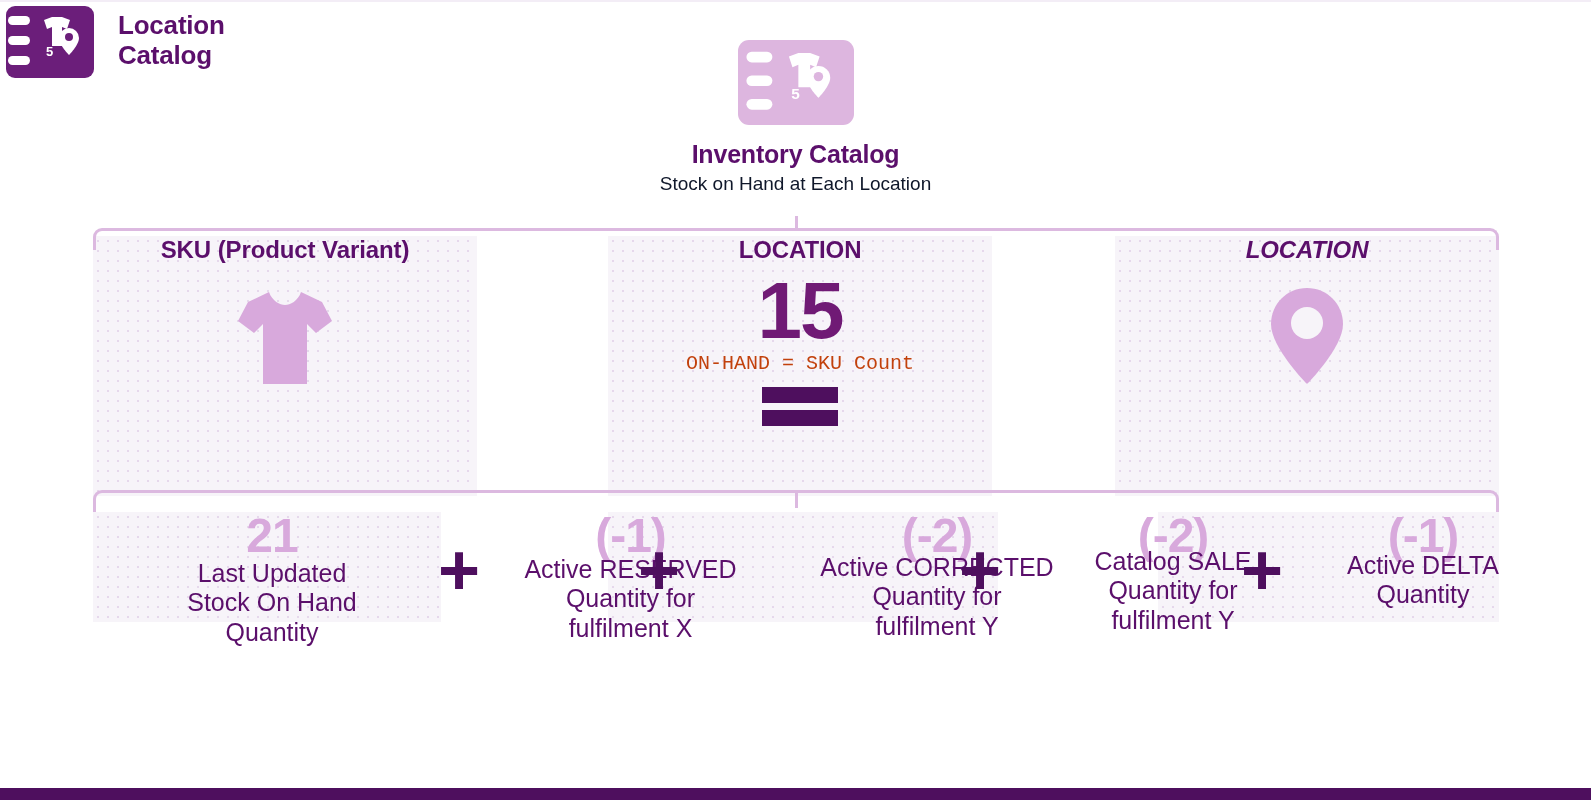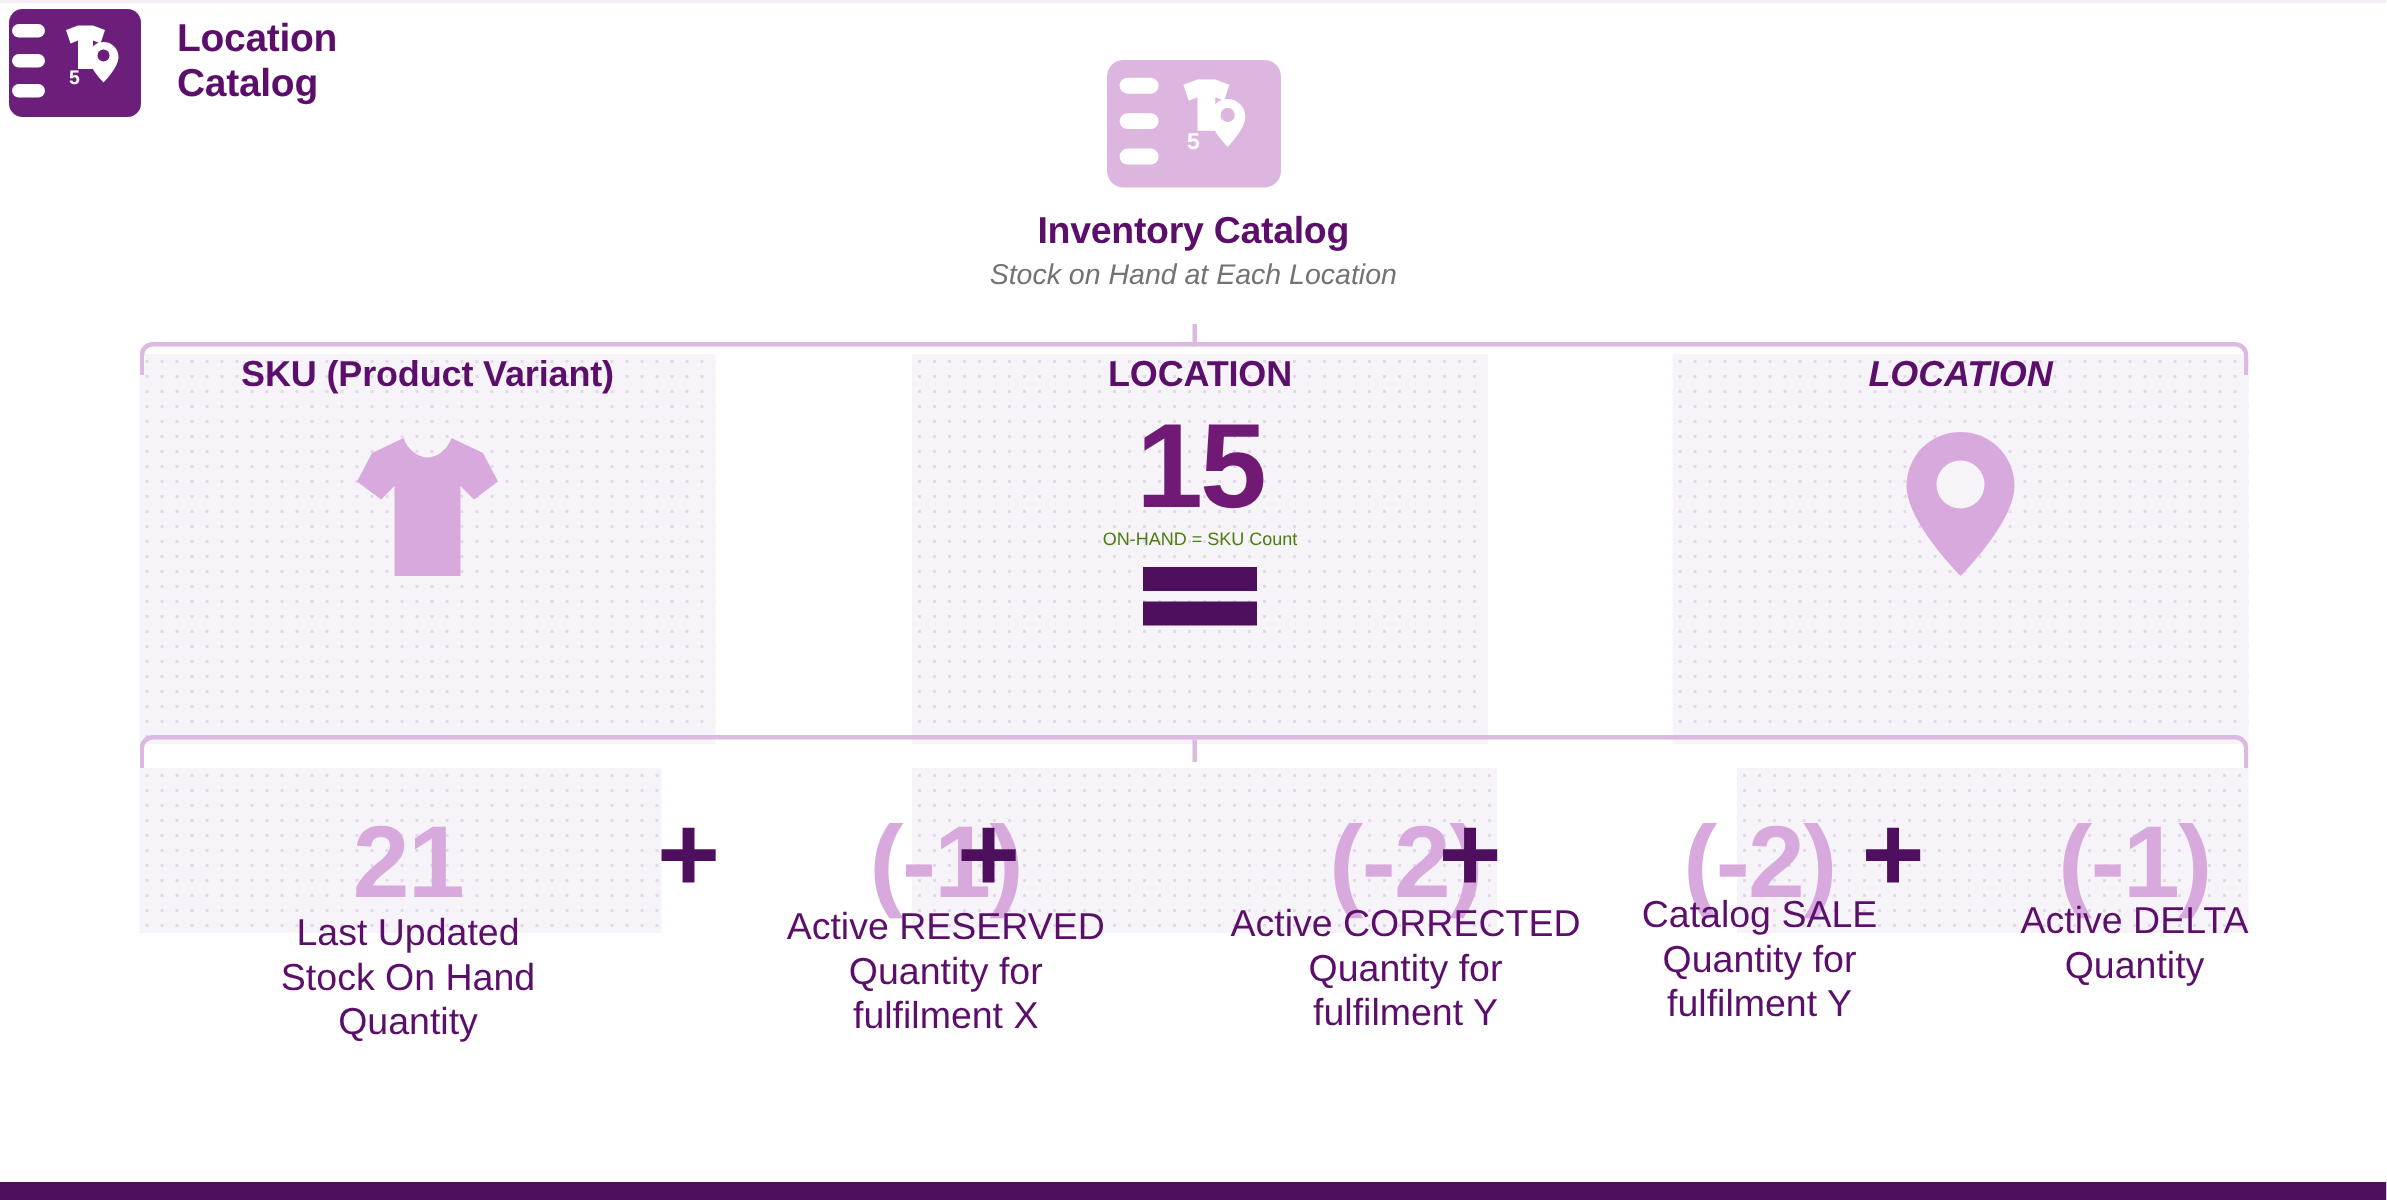--- a/index.html
+++ b/index.html
@@ -30,21 +30,21 @@
   
   #header-center{
     position:absolute;left:0;right:0;top:40px;
     display:flex;flex-direction:column;align-items:center;
   }
   #header-center .logo-tile{width:116px;height:85px;border-radius:11px;}
   .hdr-title{
     margin-top:15px;color:#5B0F6B;font-weight:bold;font-size:25px;letter-spacing:-0.2px;
   }
   .hdr-sub{
-    margin-top:4px;color:#737373;font-size:19px;font-style:italic;
+    margin-top:4px;color:#0f172a;font-size:19px;
   }
 
   
   #diagram{
     position:absolute;left:93px;top:228px;width:1406px;height:500px;
   }
 
   
   .panel{
     position:absolute;top:0;bottom:0;
@@ -64,21 +64,21 @@
     color:#5B0F6B;font-weight:bold;font-size:24px;letter-spacing:-0.1px;
   }
   .col-body{
     flex:1;display:flex;flex-direction:column;align-items:center;justify-content:flex-start;
     padding-top:10px;
   }
   .big-num{
     color:#701a75;font-weight:bold;font-size:80px;line-height:0.92;
     letter-spacing:-2px;
   }
-  .onhand-note{color:#4d7c0f;font-size:12px;margin-top:4px;}
+  .onhand-note{color:#c2410c;font-size:20px;margin-top:4px;font-family:Liberation Mono, monospace;}
 
   
   .eq-sign{margin-top:12px;display:flex;flex-direction:column;gap:7px;}
   .eq-sign i{display:block;width:76px;height:16px;background:#4E0F5E;}
 
   
   .bracket{
     position:absolute;left:0;width:100%;height:22px;
     border-top:3px solid #DCB9E0;
     border-left:3px solid #DCB9E0;
@@ -95,23 +95,22 @@
   .tick.down{top:0px;margin-left:-1.5px;}
 
   
   #row-bottom{
     position:absolute;left:0;top:284px;width:100%;height:210px;
   }
   .term{
     position:absolute;top:0;text-align:center;
   }
   .term-val{
-    color:#D8A9DC;font-weight:bold;font-size:68px;line-height:1.02;letter-spacing:-1px;
+    color:#D8A9DC;font-weight:bold;font-size:48px;line-height:1.02;letter-spacing:-1px;
     white-space:nowrap;
-    margin-top:29px;
   }
   .term-label{
     color:#5B0F6B;font-size:25px;line-height:1.18;margin-top:-2px;
   }
   .plus{
     position:absolute;color:#4E0F5E;font-weight:bold;font-size:72px;line-height:1;
   }
 
   
   #bottom-bar{

